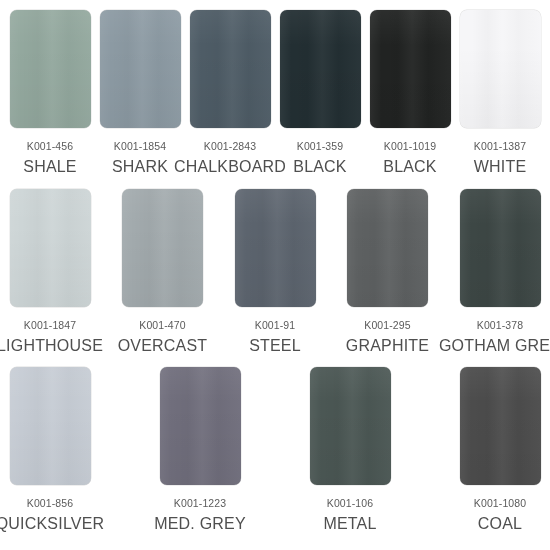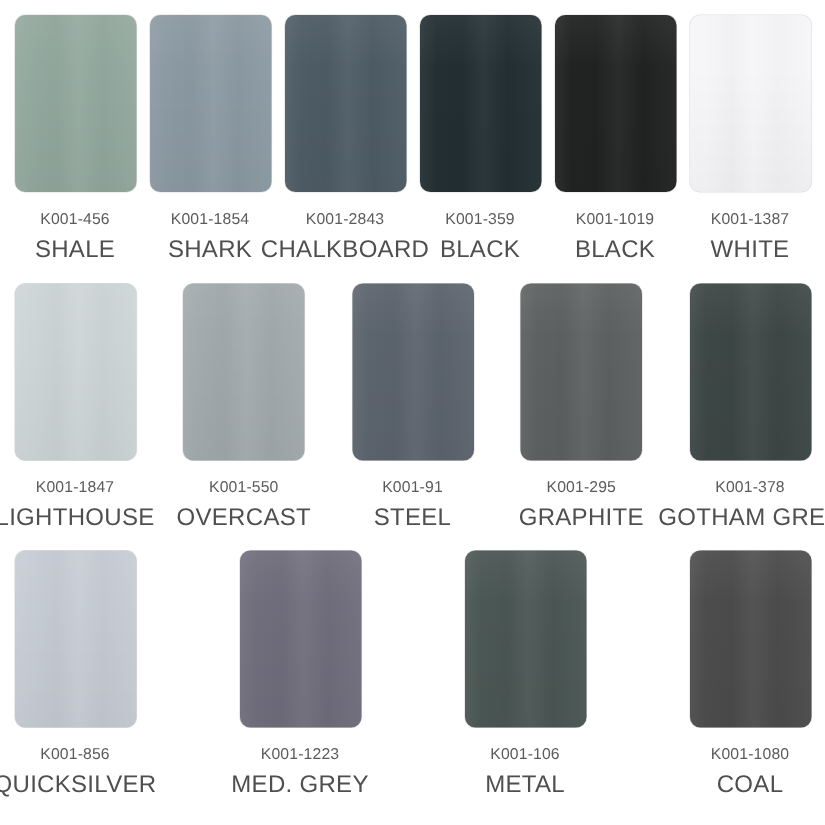--- a/index.html
+++ b/index.html
@@ -120,21 +120,21 @@
   </div>
 
   <div class="swatch-row">
     <div class="swatch-cell">
       <div class="swatch-chip" style="background-color: rgb(205, 213, 214);"></div>
       <div class="swatch-code">K001-1847</div>
       <div class="swatch-name">LIGHTHOUSE</div>
     </div>
     <div class="swatch-cell">
       <div class="swatch-chip" style="background-color: rgb(162, 170, 173);"></div>
-      <div class="swatch-code">K001-550</div>
+      <div class="swatch-code">K001-470</div>
       <div class="swatch-name">OVERCAST</div>
     </div>
     <div class="swatch-cell">
       <div class="swatch-chip" style="background-color: rgb(92, 100, 110);"></div>
       <div class="swatch-code">K001-91</div>
       <div class="swatch-name">STEEL</div>
     </div>
     <div class="swatch-cell">
       <div class="swatch-chip" style="background-color: rgb(94, 97, 98);"></div>
       <div class="swatch-code">K001-295</div>

